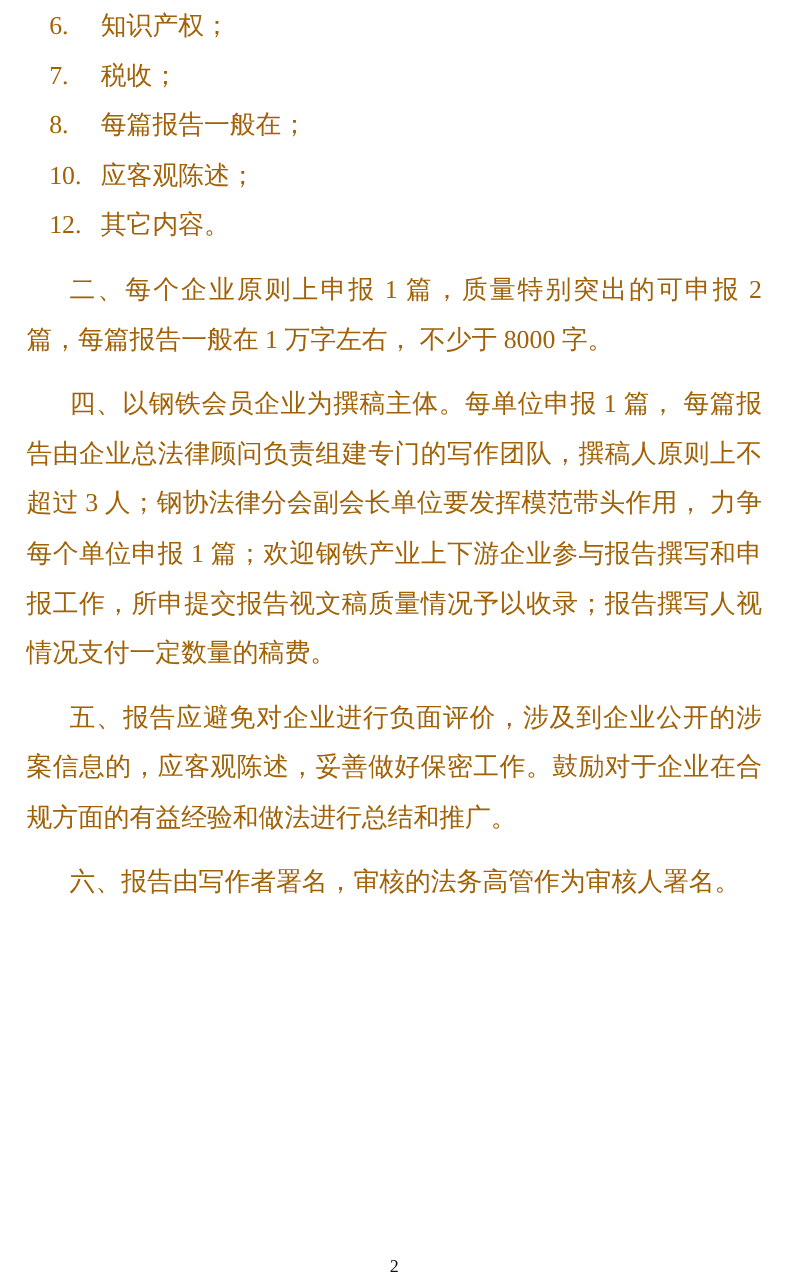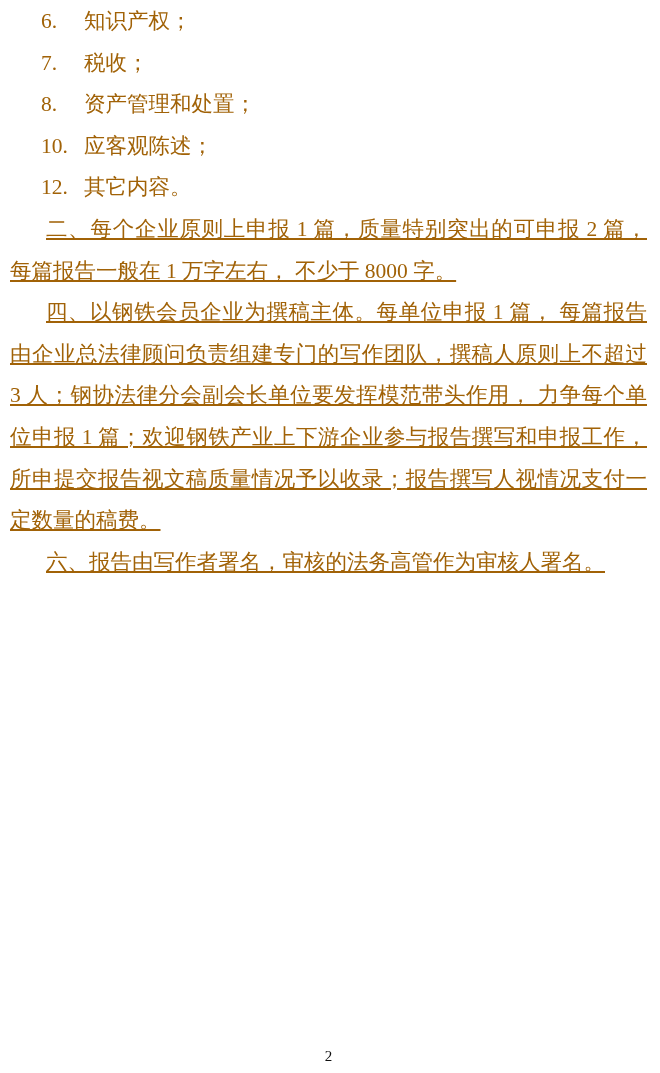--- a/index.html
+++ b/index.html
@@ -30,25 +30,24 @@
   }
   .list-item {
     white-space: nowrap;
   }
   .item-num {
     display: inline-block;
     margin-left: 31px;
     width: 43px;
   }
   .para {
-    margin: 0;
+    margin: 12px;
     text-indent: 36px;
     text-align: justify;
     text-justify: inter-character;
-    text-decoration: underline;
   }
   .page-number {
     position: absolute;
     top: 1046px;
     left: 10px;
     width: 637px;
     text-align: center;
     font-family: "Liberation Serif", "DejaVu Serif", serif;
     font-size: 15px;
     line-height: 20px;
@@ -61,29 +60,30 @@
 <div class="page">
 
   <div class="doc-list">
     <div class="list-item">
       <span class="item-num">6.</span><span>知识产权；</span>
     </div>
     <div class="list-item">
       <span class="item-num">7.</span><span>税收；</span>
     </div>
     <div class="list-item">
-      <span class="item-num">8.</span><span>资产管理和处置；</span>
+      <span class="item-num">8.</span><span>每篇报告一般在；</span>
     </div>
     <div class="list-item">
       <span class="item-num">10.</span><span>应客观陈述；</span>
     </div>
     <div class="list-item">
       <span class="item-num">12.</span><span>其它内容。</span>
     </div>
   </div>
 
   <p class="para">二、每个企业原则上申报 1 篇，质量特别突出的可申报 2 篇，每篇报告一般在 1 万字左右， 不少于 8000 字。</p>
   <p class="para">四、以钢铁会员企业为撰稿主体。每单位申报 1 篇， 每篇报告由企业总法律顾问负责组建专门的写作团队，撰稿人原则上不超过 3 人；钢协法律分会副会长单位要发挥模范带头作用， 力争每个单位申报 1 篇；欢迎钢铁产业上下游企业参与报告撰写和申报工作，所申提交报告视文稿质量情况予以收录；报告撰写人视情况支付一定数量的稿费。</p>
+  <p class="para">五、报告应避免对企业进行负面评价，涉及到企业公开的涉案信息的，应客观陈述，妥善做好保密工作。鼓励对于企业在合规方面的有益经验和做法进行总结和推广。</p>
   <p class="para">六、报告由写作者署名，审核的法务高管作为审核人署名。</p>
 
 </div>
 
 <div class="page-number">2</div>
 
 </body></html>

